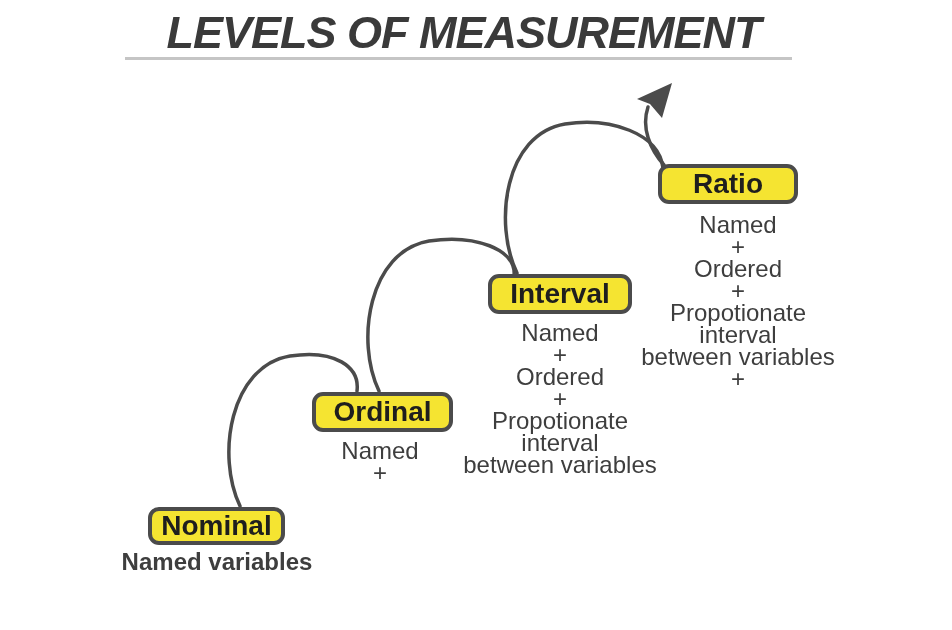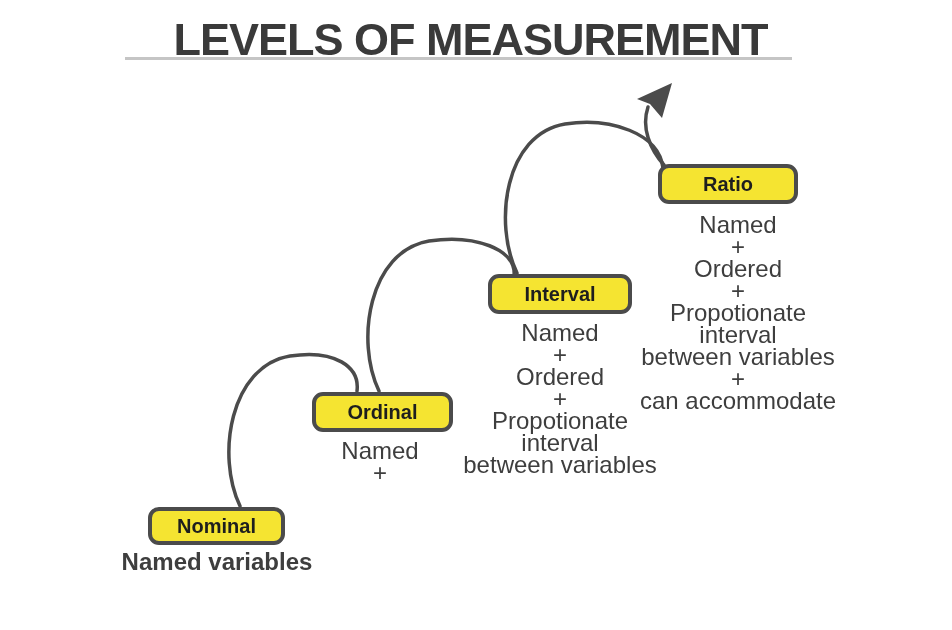--- a/index.html
+++ b/index.html
@@ -9,38 +9,38 @@
     --caption:#3E3E3E;
     --title:#3A3A3A;
     --rule:#C5C5C5;
   }
   html,body{margin:0;padding:0;background:#fff;}
   .canvas{
     position:relative;width:952px;height:630px;background:#ffffff;overflow:hidden;
     font-family:"Liberation Sans","DejaVu Sans",sans-serif;
   }
   .title{
-    position:absolute;left:125px;top:2px;width:667px;margin:12px;
+    position:absolute;left:125px;top:2px;width:667px;margin:5px;
     text-align:center;font-size:45px;font-weight:800;letter-spacing:-1px;
-    color:var(--title);white-space:nowrap;
+    color:var(--title);white-space:nowrap;font-style:italic;
   }
   .rule{
     position:absolute;left:125px;top:57px;width:667px;height:3px;
     background:var(--rule);
   }
   svg.connectors{position:absolute;left:0;top:0;pointer-events:none;}
   svg.connectors path{fill:none;stroke:var(--dark);stroke-width:3.5;stroke-linecap:round;}
   svg.connectors polygon{fill:var(--dark);stroke:none;}
   .box{
     position:absolute;box-sizing:border-box;
     background:var(--yellow);border:4px solid var(--dark);border-radius:11px;
     display:flex;align-items:center;justify-content:center;
   }
   .box span{
-    font-size:20px;font-weight:700;color:var(--label);white-space:nowrap;
+    font-size:28px;font-weight:700;color:var(--label);white-space:nowrap;
     letter-spacing:0px;
   }
   .lv0{left:148px;top:507px;width:137px;height:38px;}
   .lv1{left:312px;top:392px;width:141px;height:40px;}
   .lv2{left:488px;top:274px;width:144px;height:40px;}
   .lv3{left:658px;top:164px;width:140px;height:40px;}
   .cap{
     position:absolute;transform:translateX(-50%);
     text-align:center;font-size:24px;line-height:22px;color:var(--caption);
     white-space:nowrap;
@@ -100,16 +100,15 @@
 
   <div class="cap cap3">
     <div>Named</div>
     <div>+</div>
     <div>Ordered</div>
     <div>+</div>
     <div>Propotionate</div>
     <div>interval</div>
     <div>between variables</div>
     <div>+</div>
-    <div>can accommodate</div>
   </div>
 
 </div>
 
 </body></html>

